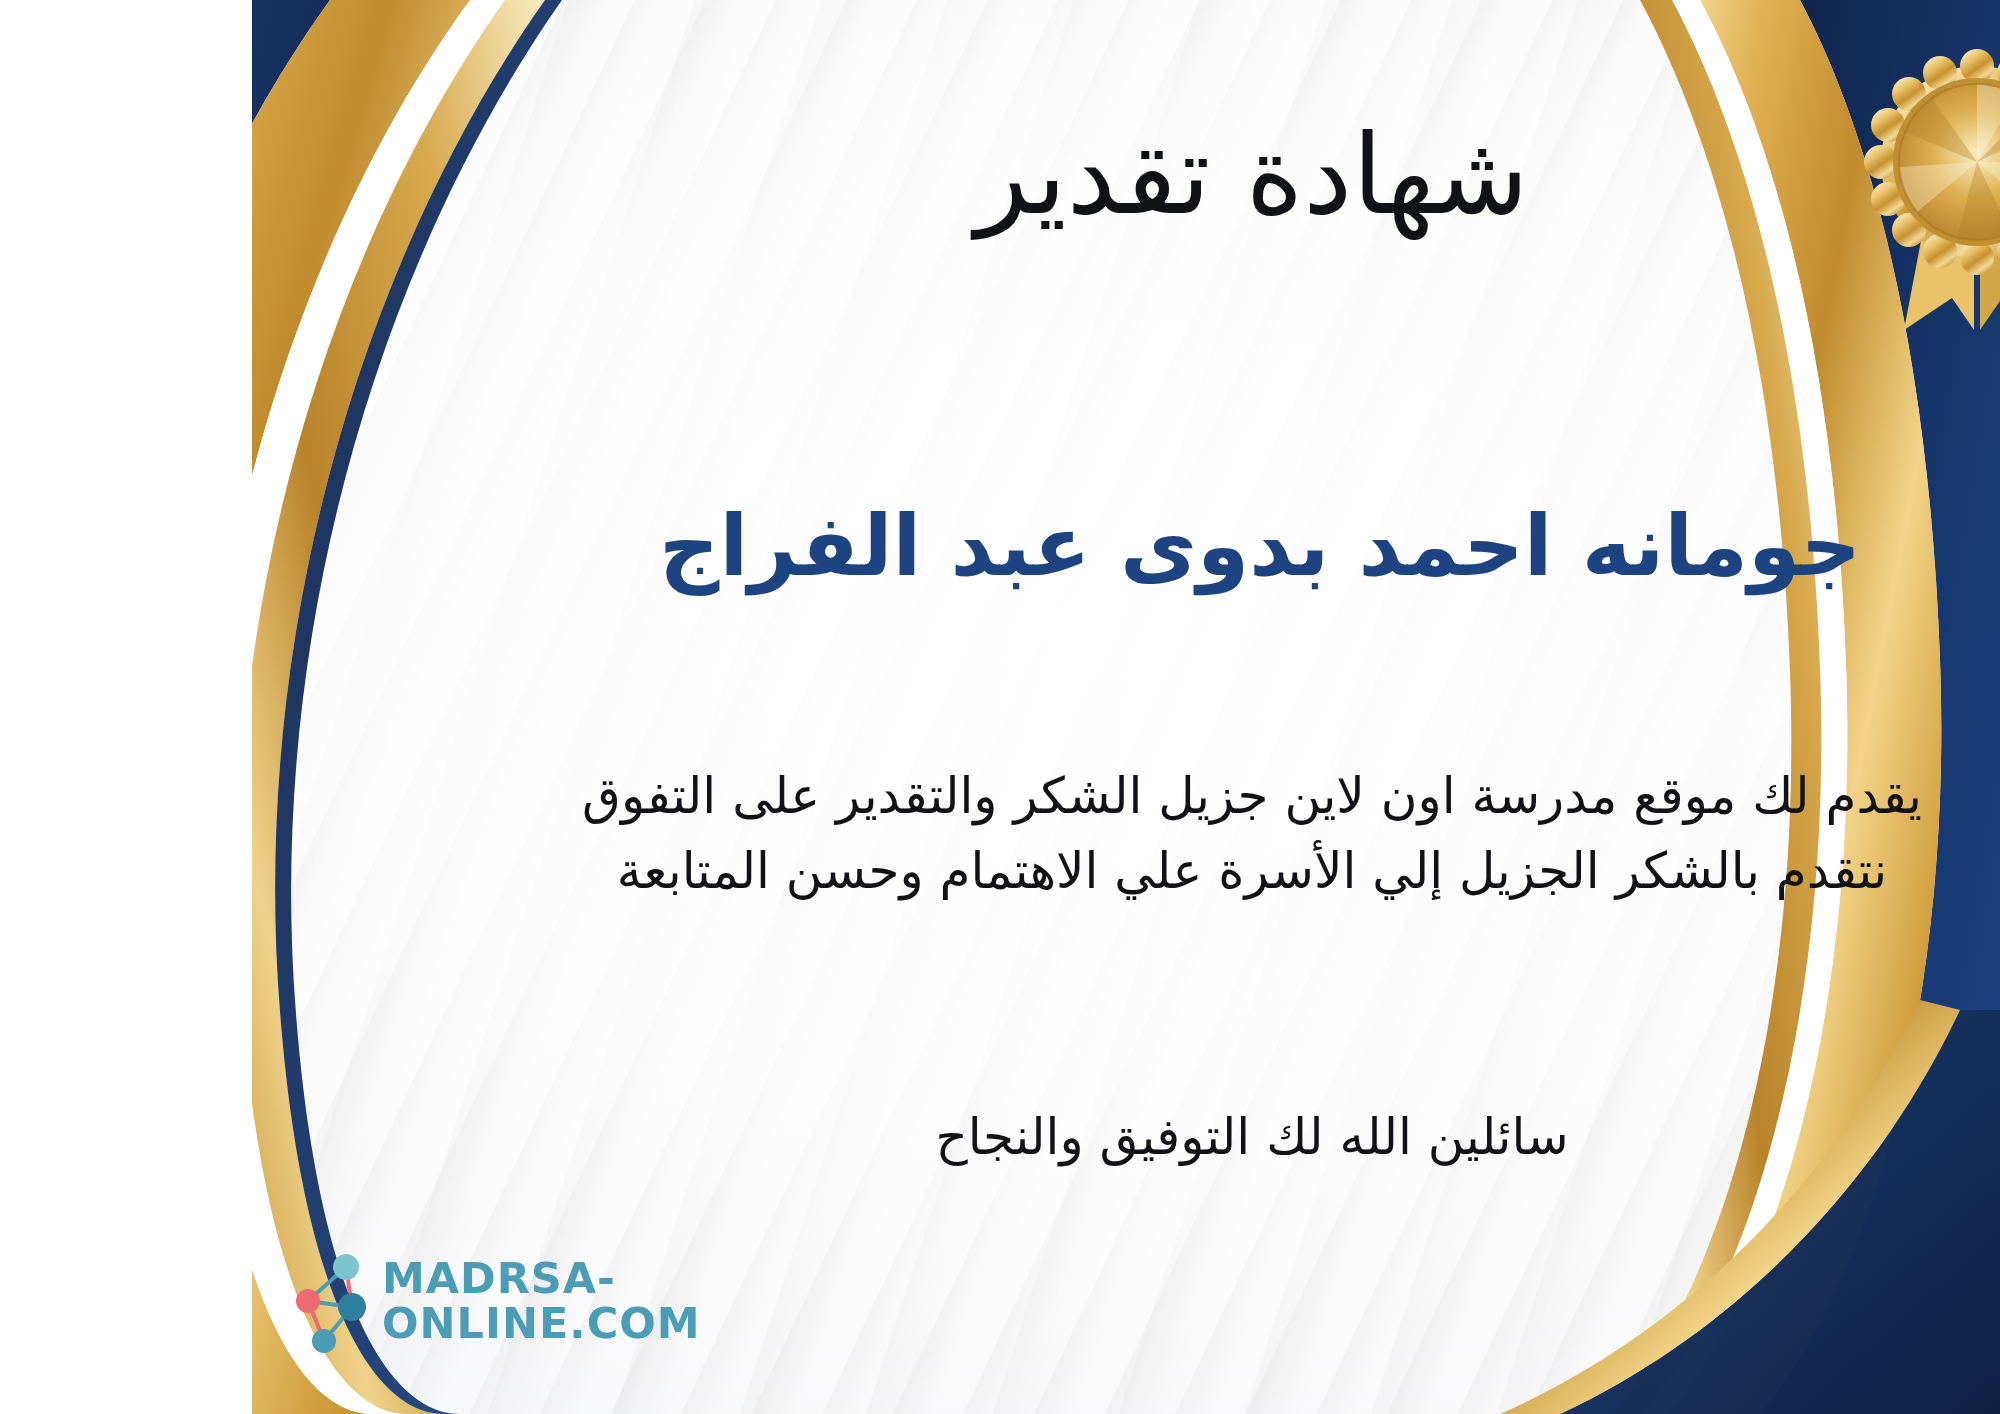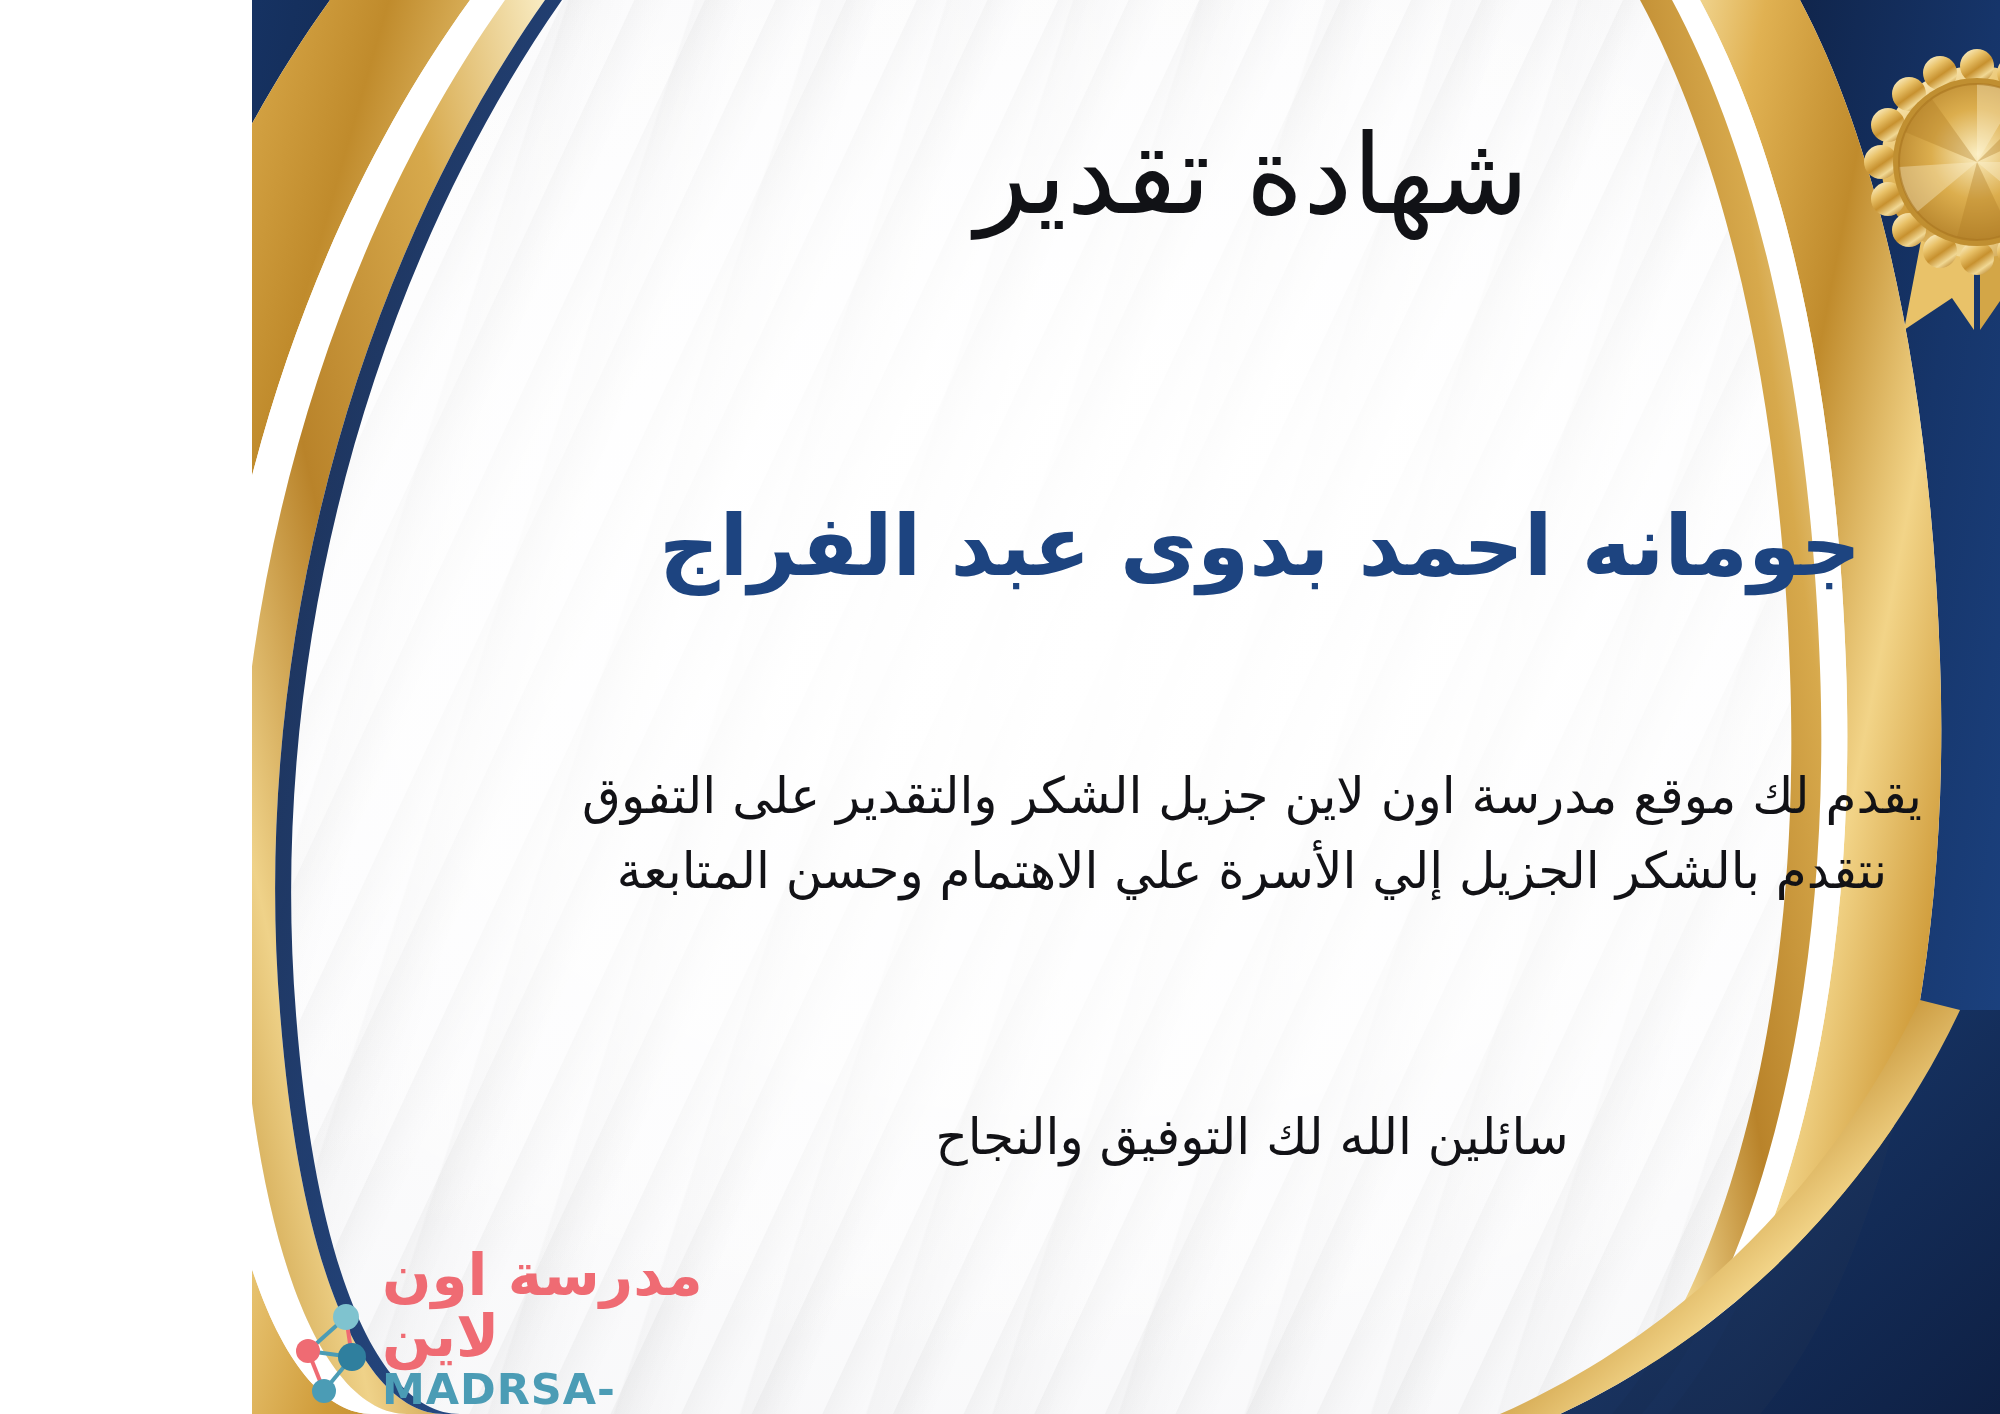--- a/index.html
+++ b/index.html
@@ -273,21 +273,20 @@
 
       <div class="body-line">نتقدم  بالشكر الجزيل إلي الأسرة علي الاهتمام وحسن المتابعة</div>
     </div>
 
     <div class="closing-line">سائلين الله لك التوفيق  والنجاح</div>
   </div>
 
   <div class="logo">
     <div class="logo-row">
       <div class="logo-text">
-        <div class="logo-ar">مدرسة اون لاين</div>
         <div class="logo-en">MADRSA-ONLINE.COM</div>
       </div>
       <svg class="logo-mark" viewBox="0 0 96 112">
         <line x1="68" y1="22" x2="30" y2="56" stroke="#4b9cb5" stroke-width="4"></line>
         <line x1="68" y1="22" x2="74" y2="62" stroke="#ef6b73" stroke-width="4"></line>
         <line x1="30" y1="56" x2="74" y2="62" stroke="#4b9cb5" stroke-width="4"></line>
         <line x1="30" y1="56" x2="46" y2="96" stroke="#ef6b73" stroke-width="4"></line>
         <line x1="74" y1="62" x2="46" y2="96" stroke="#4b9cb5" stroke-width="4"></line>
         <circle cx="68" cy="22" r="13" fill="#7fc3cf"></circle>
         <circle cx="30" cy="56" r="12" fill="#ef6b73"></circle>

